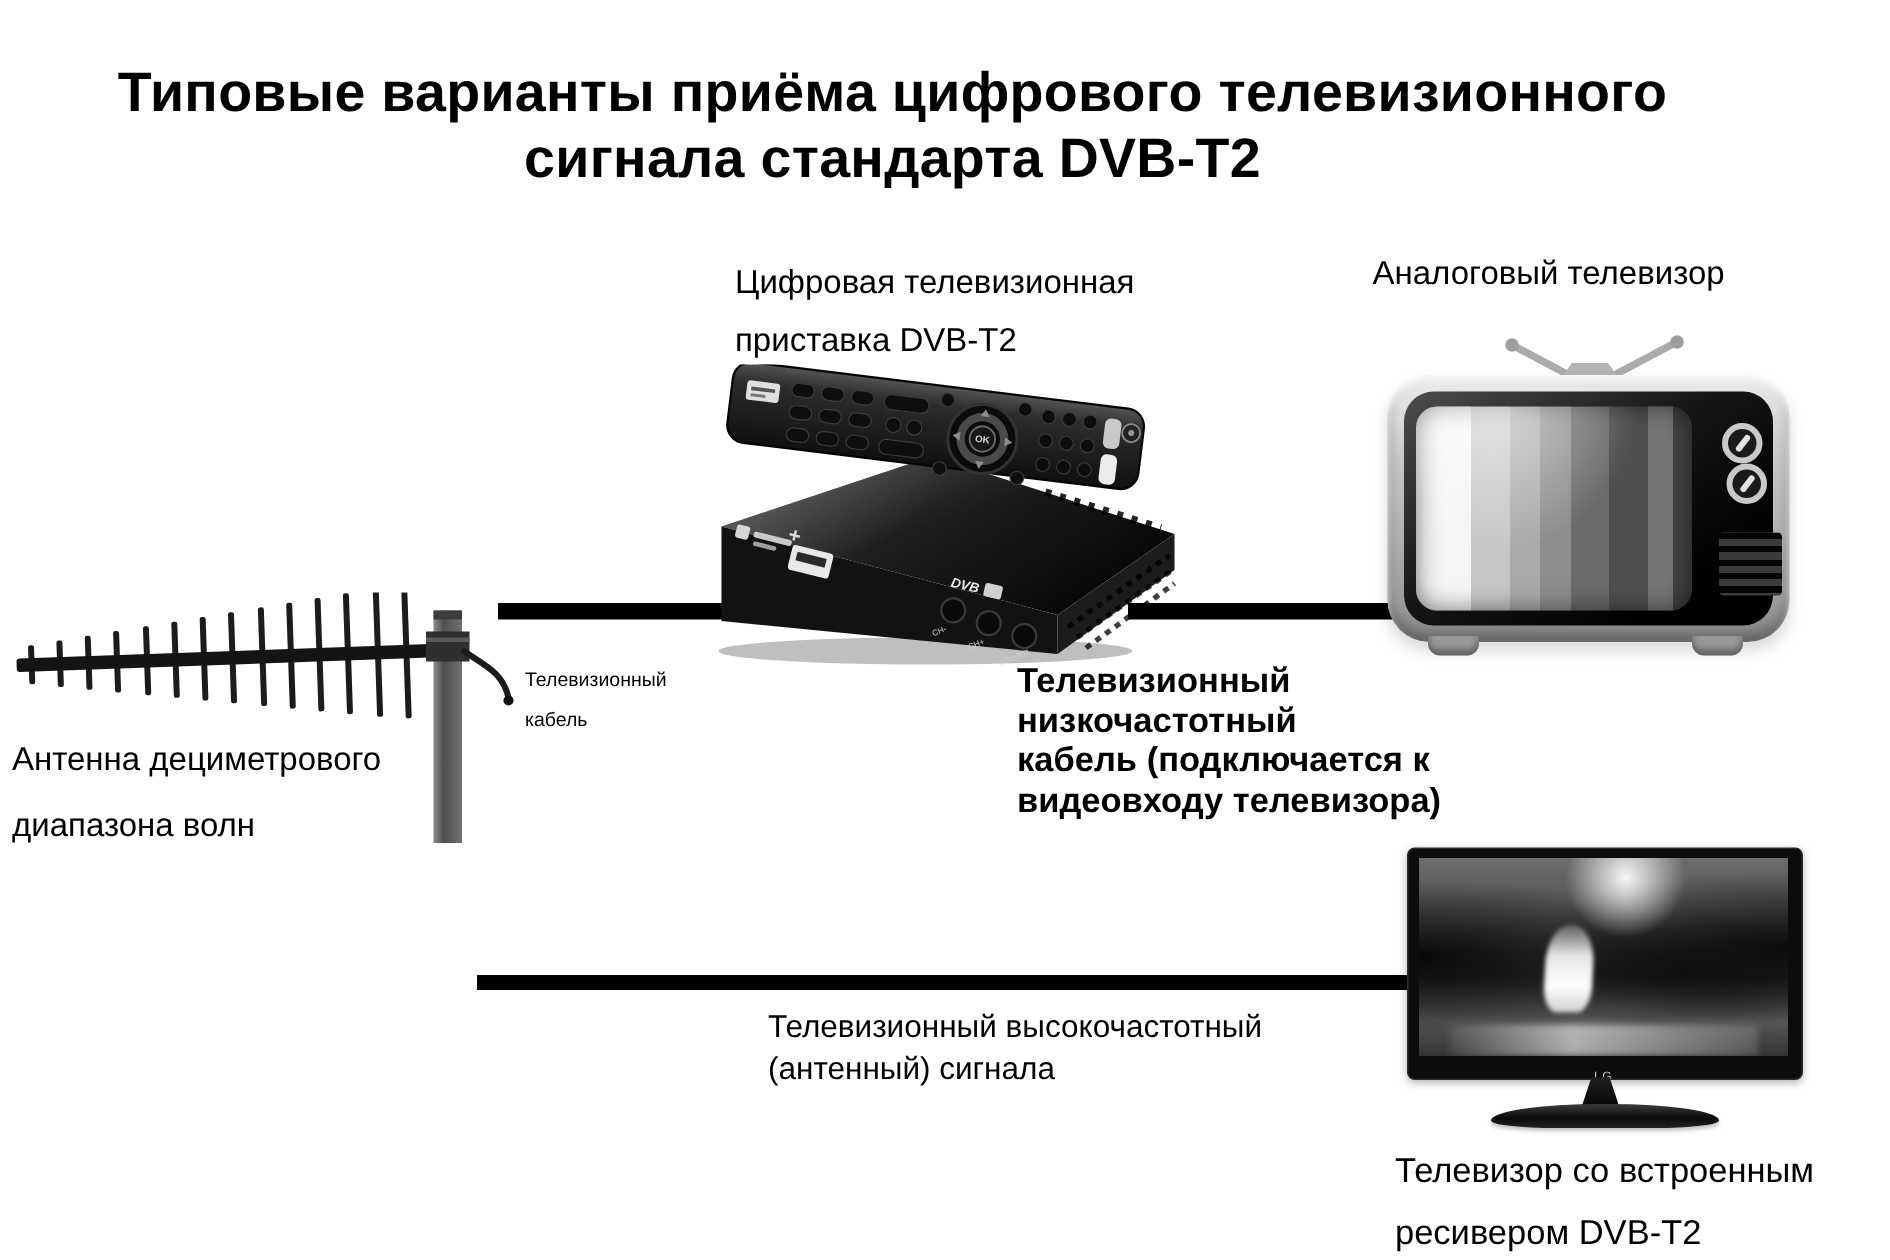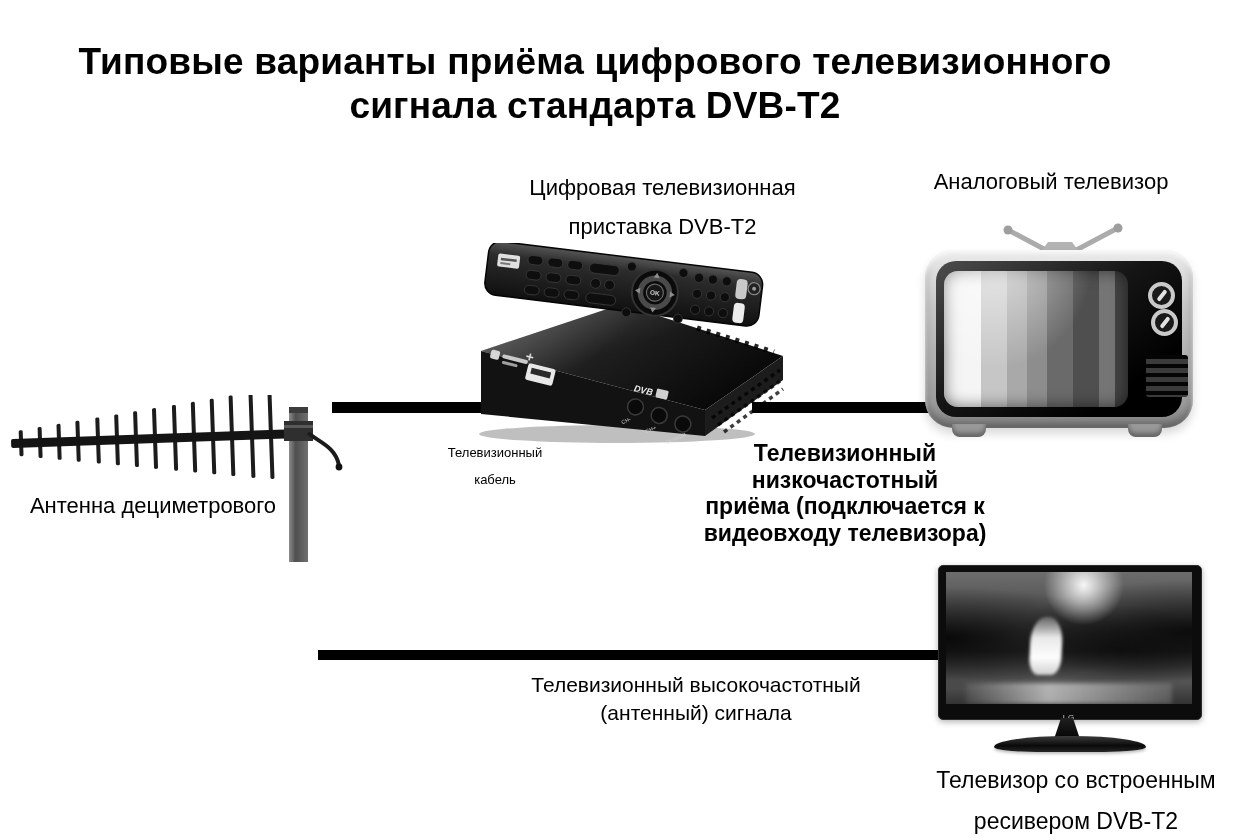--- a/index.html
+++ b/index.html
@@ -4,21 +4,21 @@
 <style>
   html,body{margin:0;padding:0;background:#fff;}
   .stage{
     position:relative;width:1260px;height:840px;background:#fff;overflow:hidden;
     font-family:"Liberation Sans",sans-serif;color:#000;
   }
   .title{
     position:absolute;left:60px;top:40px;width:1070px;text-align:center;
     font-weight:bold;font-size:37px;line-height:44px;letter-spacing:0.2px;
   }
-  .lbl{position:absolute;text-align:center;}
+  .lbl{position:absolute;}
   .lbl span{display:block;}
   .lbl-stb{left:490px;top:168px;width:345px;font-size:22px;line-height:39px;}
   .lbl-analogtv{left:915px;top:168px;width:272px;font-size:22px;line-height:28px;}
   .lbl-antenna{left:8px;top:484px;width:290px;font-size:22px;line-height:44px;}
   .lbl-cable1{left:350px;top:440px;width:290px;font-size:13px;line-height:26.5px;}
   .lbl-cable2{left:678px;top:440px;width:334px;font-size:23px;line-height:26.5px;font-weight:bold;}
   .lbl-cable3{left:512px;top:671px;width:368px;font-size:21px;line-height:28px;}
   .lbl-tv2{left:930px;top:760px;width:292px;font-size:23px;line-height:41px;}
   .cable{position:absolute;background:#000;}
   .cable-1{left:332px;top:402px;width:215px;height:11px;}
@@ -279,28 +279,29 @@
 
   <div class="lbl lbl-stb">
     <span>Цифровая телевизионная</span>
     <span>приставка DVB-T2</span>
   </div>
   <div class="lbl lbl-analogtv">
     <span>Аналоговый телевизор</span>
   </div>
   <div class="lbl lbl-antenna">
     <span>Антенна дециметрового</span>
+    <span>диапазона волн</span>
   </div>
   <div class="lbl lbl-cable1">
     <span>Телевизионный</span>
     <span>кабель</span>
   </div>
   <div class="lbl lbl-cable2">
     <span>Телевизионный низкочастотный</span>
-    <span>приёма (подключается к</span>
+    <span>кабель (подключается к</span>
     <span>видеовходу телевизора)</span>
   </div>
   <div class="lbl lbl-cable3">
     <span>Телевизионный высокочастотный</span>
     <span>(антенный) сигнала</span>
   </div>
   <div class="lbl lbl-tv2">
     <span>Телевизор со встроенным</span>
     <span>ресивером DVB-T2</span>
   </div>

